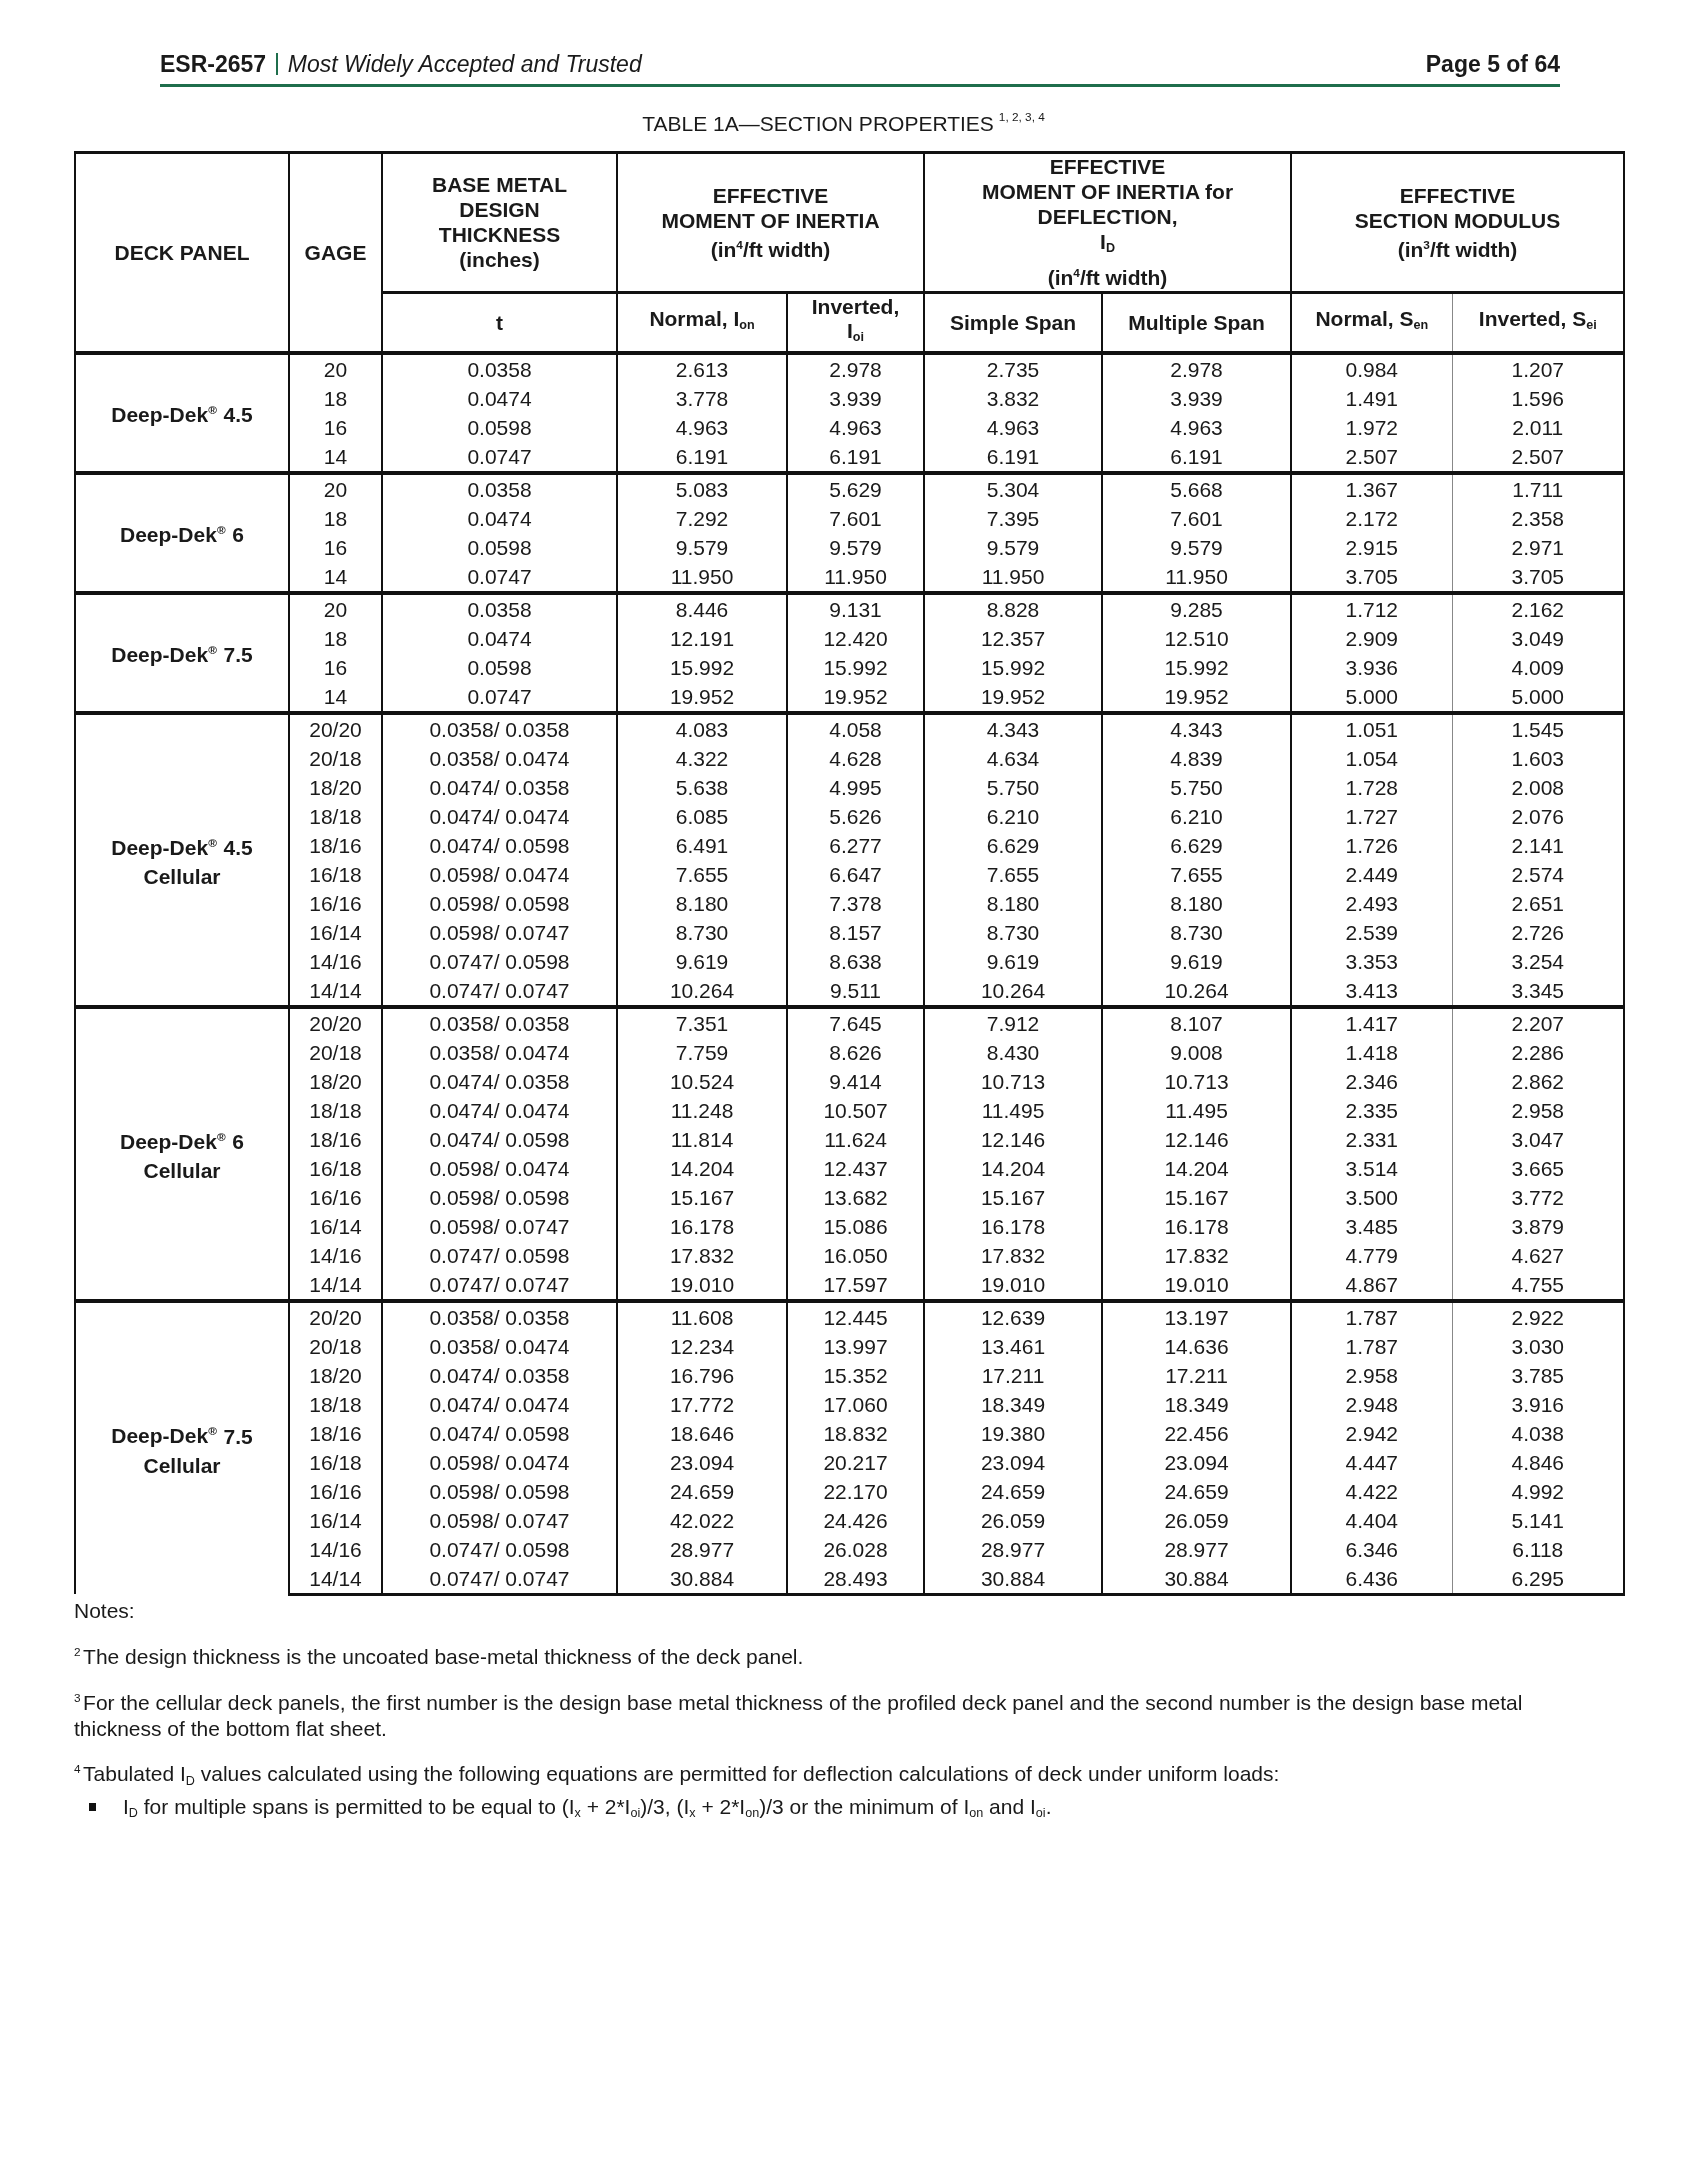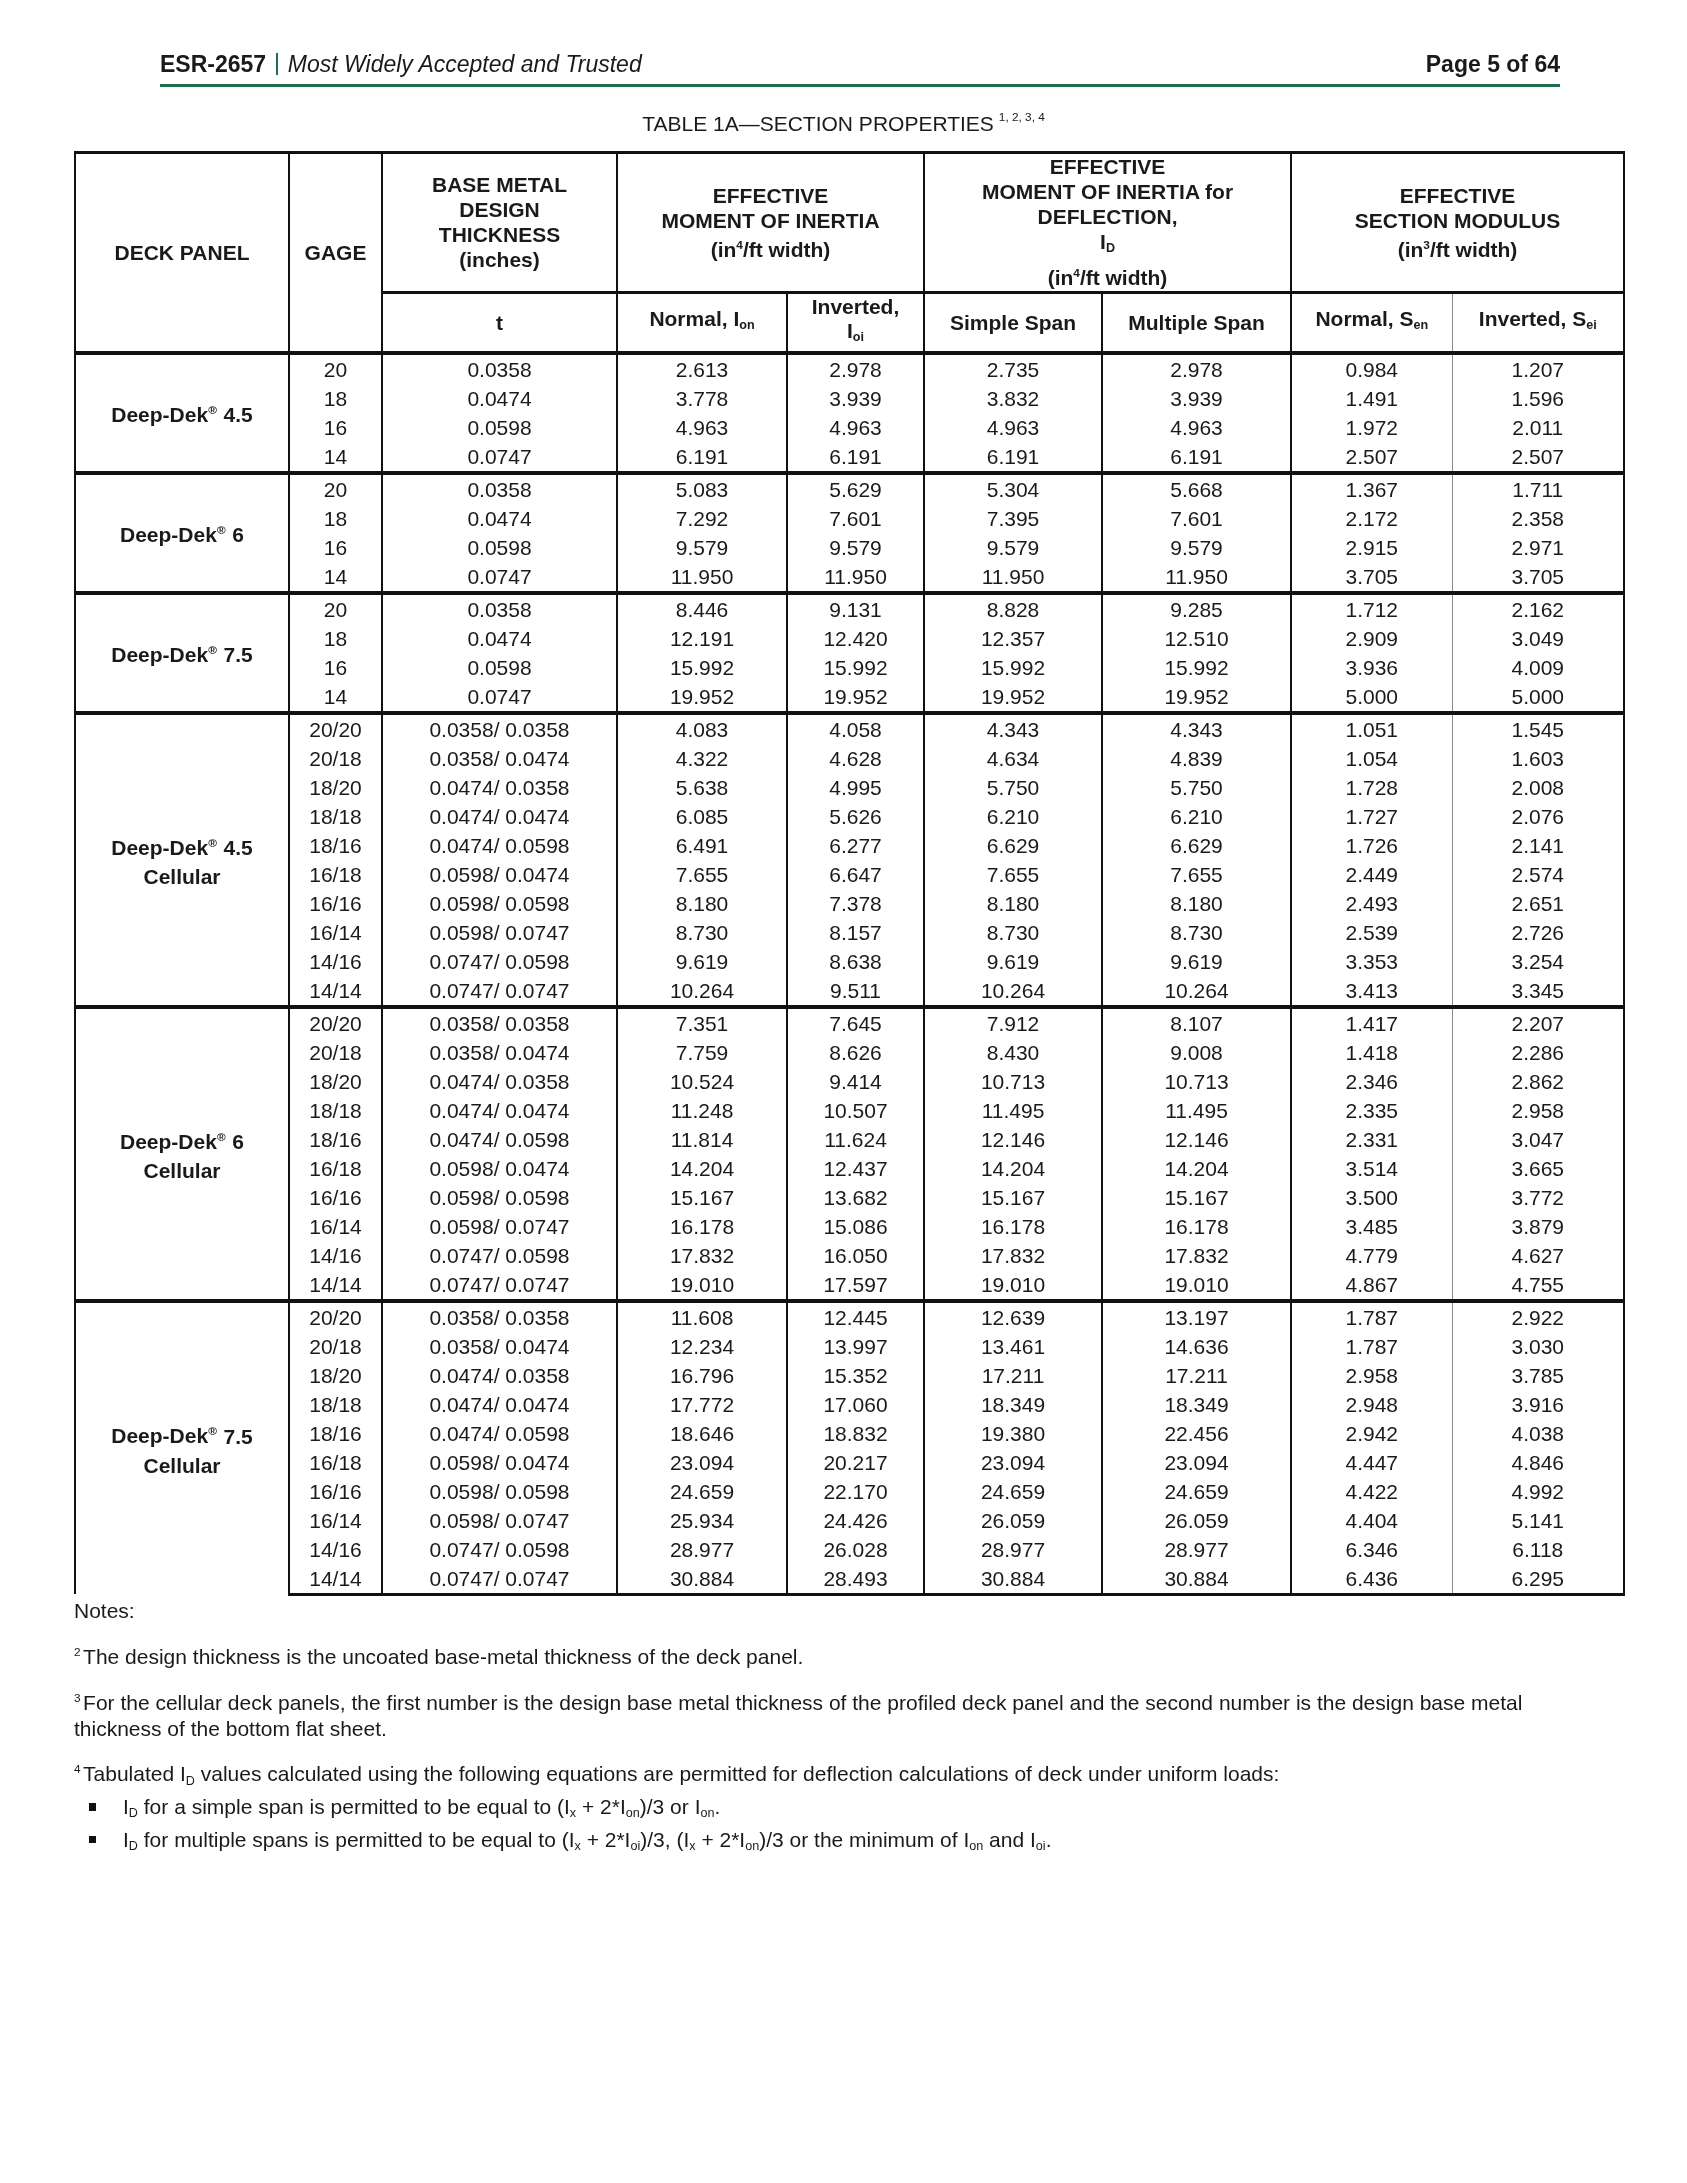--- a/index.html
+++ b/index.html
@@ -532,21 +532,21 @@
         <td>24.659</td>
         <td>22.170</td>
         <td>24.659</td>
         <td>24.659</td>
         <td class="thin-right">4.422</td>
         <td class="thin-left">4.992</td>
       </tr>
       <tr>
         <td>16/14</td>
         <td>0.0598/ 0.0747</td>
-        <td>25.934</td>
+        <td>42.022</td>
         <td>24.426</td>
         <td>26.059</td>
         <td>26.059</td>
         <td class="thin-right">4.404</td>
         <td class="thin-left">5.141</td>
       </tr>
       <tr>
         <td>14/16</td>
         <td>0.0747/ 0.0598</td>
         <td>28.977</td>
@@ -568,17 +568,16 @@
       </tr>
     </tbody>
 </table>
 
 <div class="notes">
   <p class="n-head">Notes:</p>
   <p class="note"><sup>2</sup><span>The design thickness is the uncoated base-metal thickness of the deck panel.</span></p>
   <p class="note"><sup>3</sup><span>For the cellular deck panels, the first number is the design base metal thickness of the profiled deck panel and the second number is the design base metal thickness of the bottom flat sheet.</span></p>
   <p><sup>4</sup><span>Tabulated I</span><sub class="s">D</sub><span> values calculated using the following equations are permitted for deflection calculations of deck under uniform loads:</span></p>
   <ul id="note-bullets">
-      <li><span>I</span><sub class="s">D</sub><span> for a simple span is permitted to be equal to (I</span><sub class="s">x</sub><span> + 2*I</span><sub class="s">on</sub><span>)/3 or I</span><sub class="s">on</sub><span>.</span></li>
       <li><span>I</span><sub class="s">D</sub><span> for multiple spans is permitted to be equal to (I</span><sub class="s">x</sub><span> + 2*I</span><sub class="s">oi</sub><span>)/3, (I</span><sub class="s">x</sub><span> + 2*I</span><sub class="s">on</sub><span>)/3 or the minimum of I</span><sub class="s">on</sub><span> and I</span><sub class="s">oi</sub><span>.</span></li>
     </ul>
 </div>
 
 
 </body></html>

